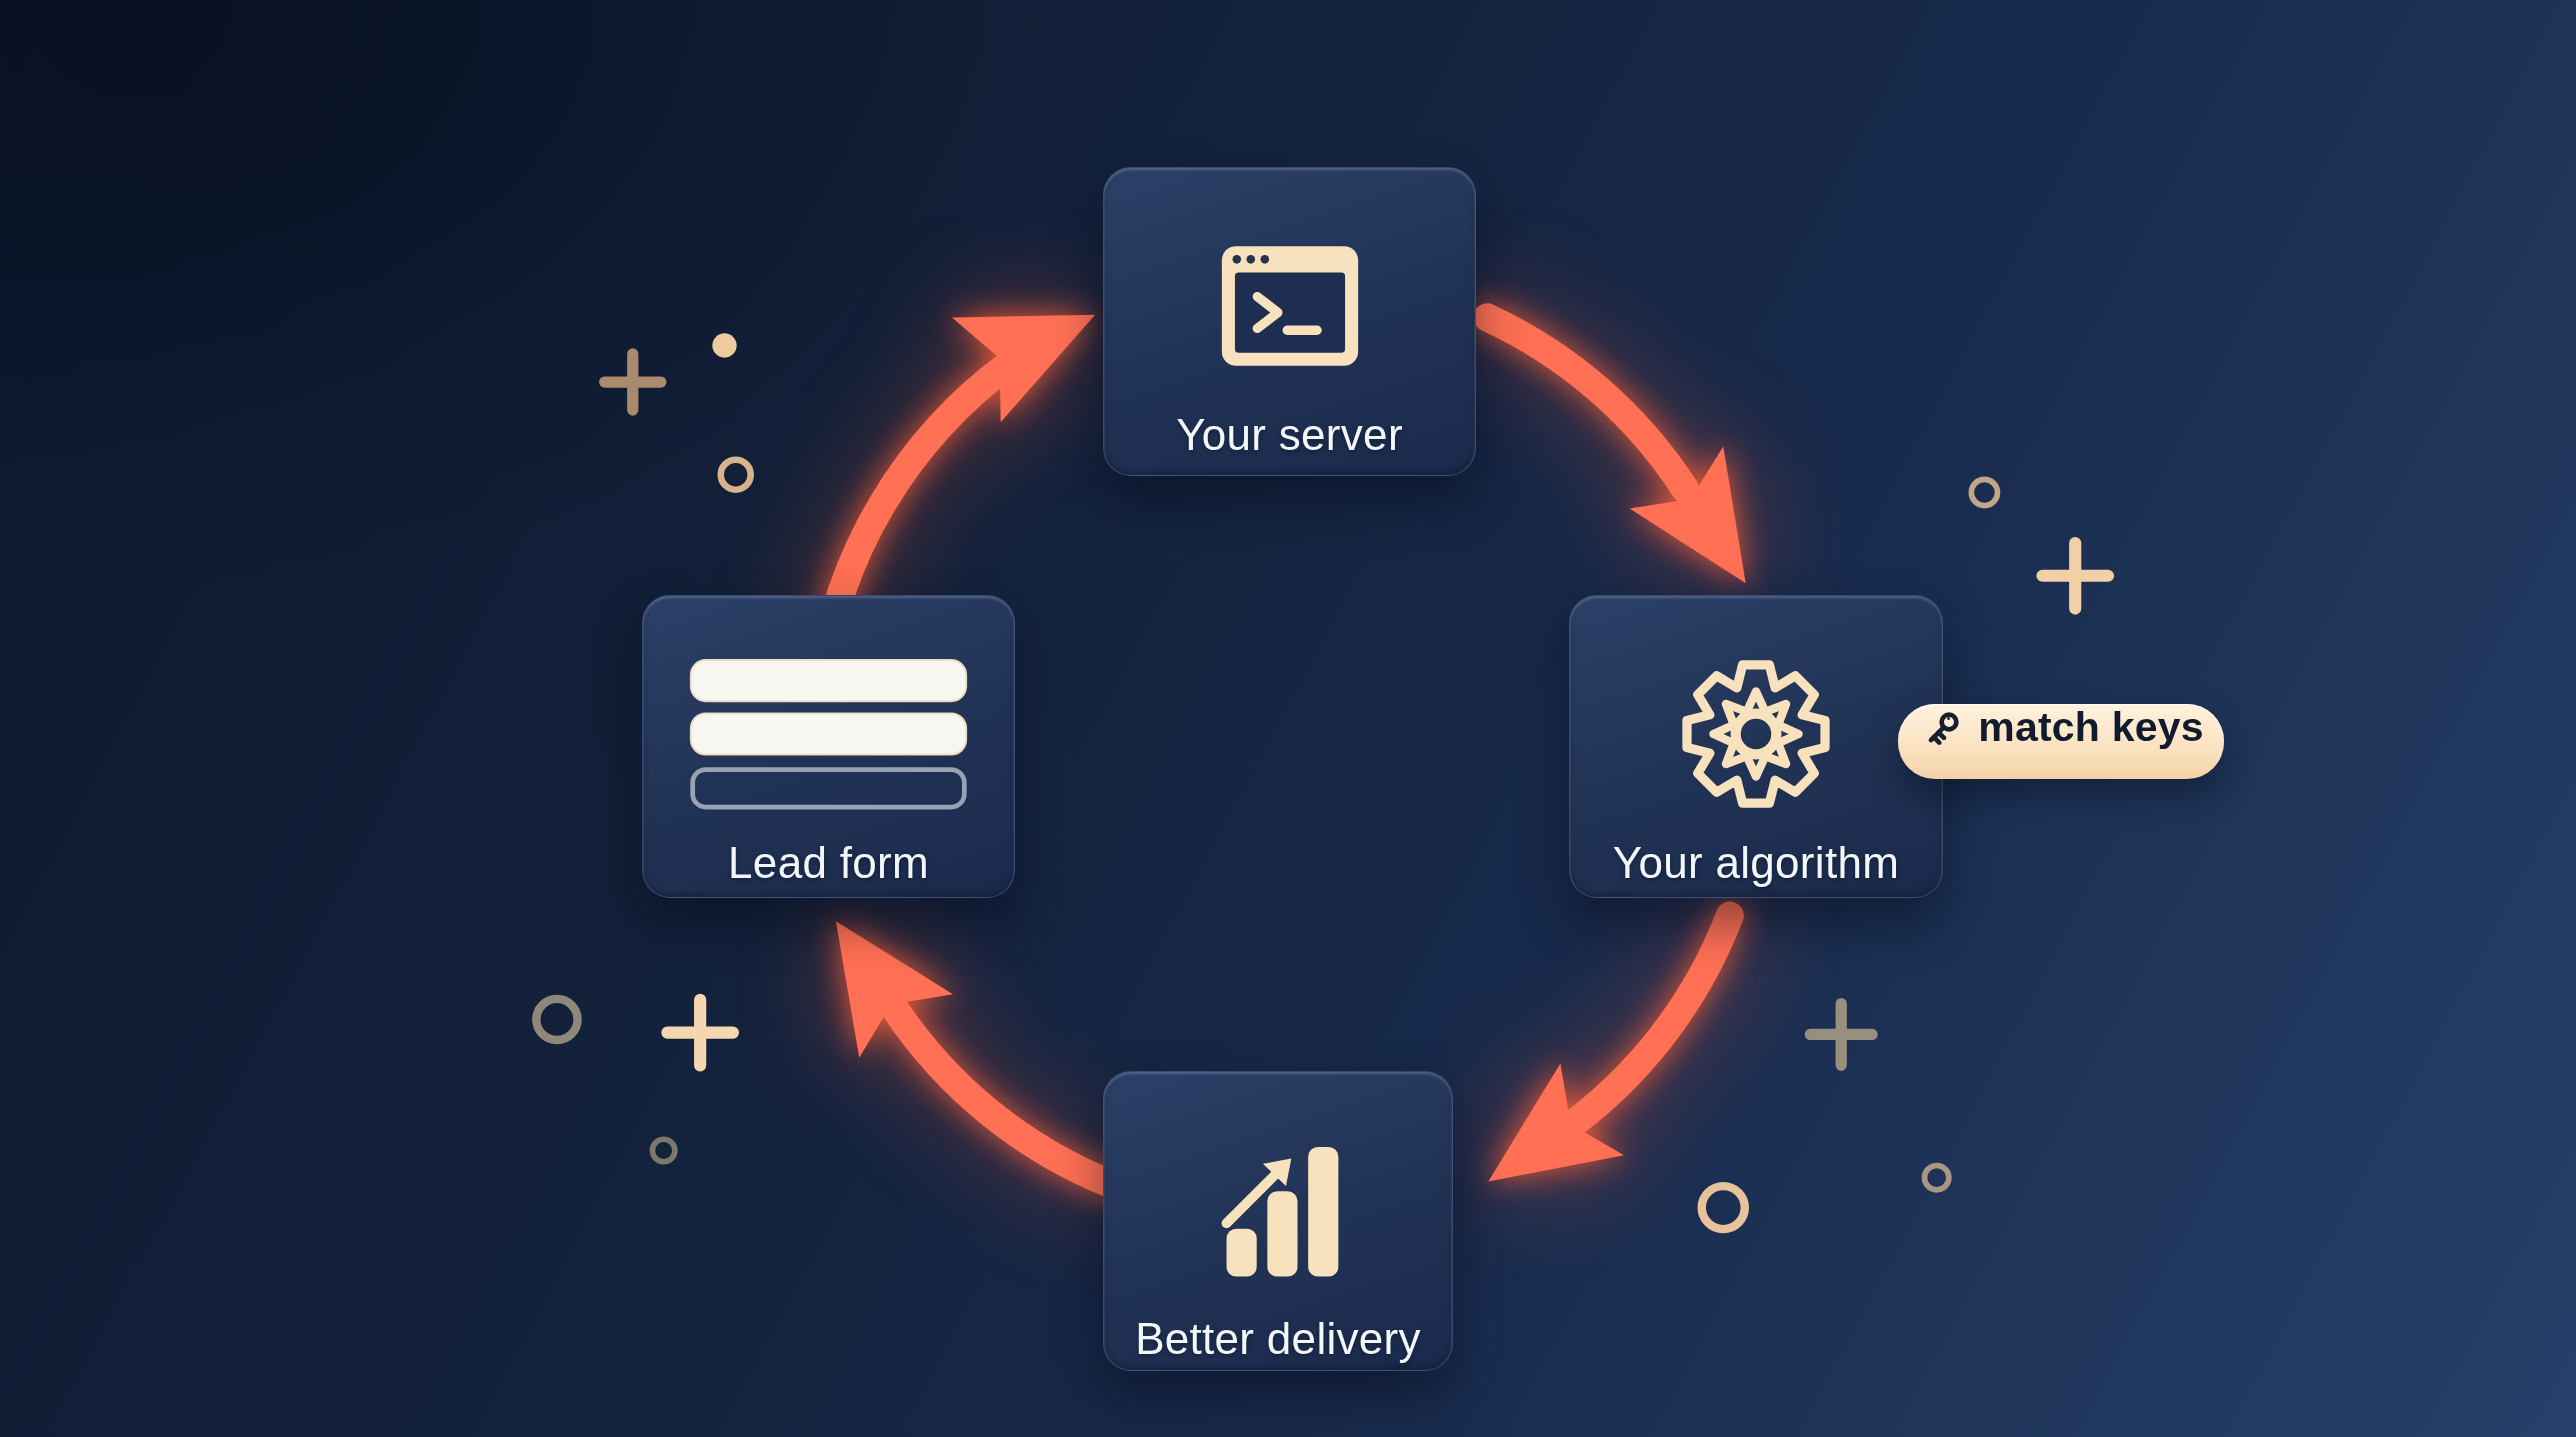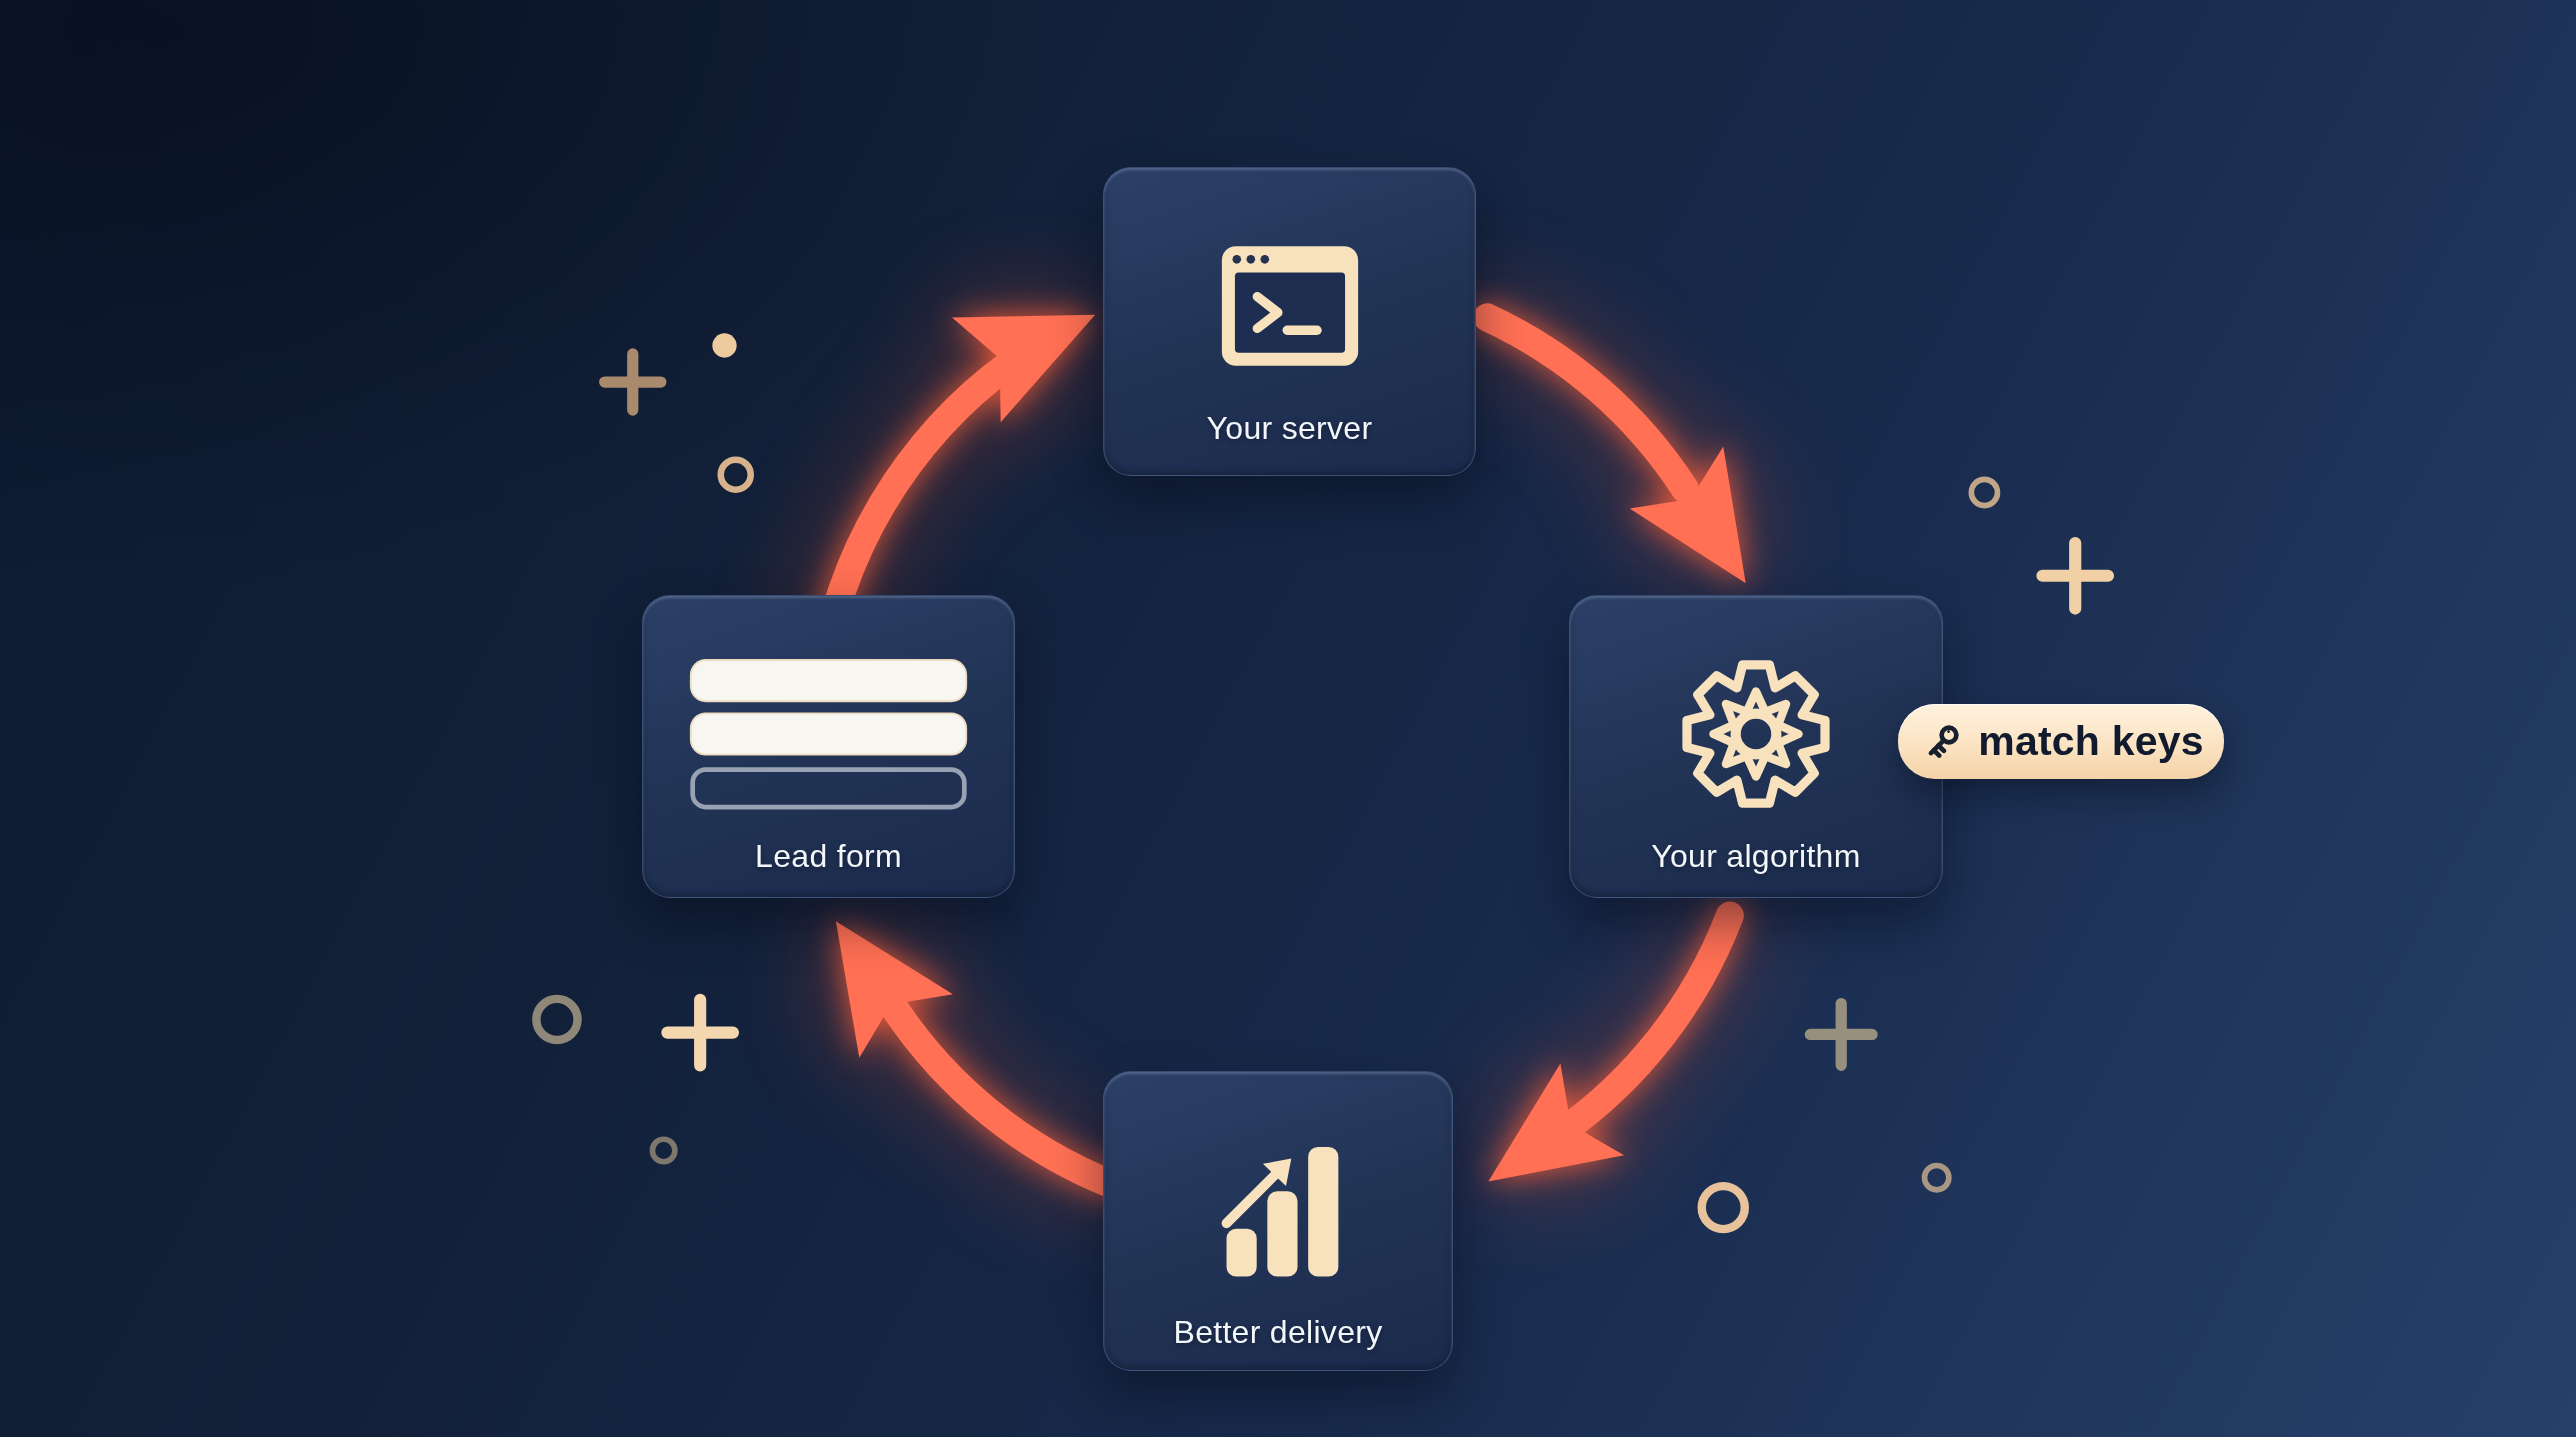--- a/index.html
+++ b/index.html
@@ -31,32 +31,32 @@
     display: flex; flex-direction: column; align-items: center;
     box-sizing: border-box;
   }
   .icon-wrap {
     flex: 0 0 auto;
     height: 204px; margin-top: 36px;
     display: flex; align-items: center; justify-content: center;
   }
   .card-label {
     margin-top: 1.9px;
-    font-size: 32px; font-weight: 500; letter-spacing: 0.3px;
+    font-size: 44px; font-weight: 500; letter-spacing: 0.3px;
     color: #f3f7fc;
     text-shadow: 0 1.9px 5.6px rgba(0,0,0,0.35);
     white-space: nowrap;
   }
 
   .pill {
     position: absolute; left: 1898px; top: 704px;
     width: 326px; height: 75px; border-radius: 37px;
     background: linear-gradient(180deg, #fff2de 0%, #fbe3c2 55%, #f4d2a8 100%);
     box-shadow: 0 15px 32px rgba(4,9,22,0.40), inset 0 0.9px 0.9px rgba(255,255,255,0.85);
-    display: flex; align-items: center; justify-content: center; gap: 11px;
+    display: flex; align-items: flex-start; justify-content: center; gap: 11px;
     box-sizing: border-box;
   }
   .pill-label {
     font-size: 41px; font-weight: 600; color: #111b2d; letter-spacing: 0.2px;
     white-space: nowrap;
   }
 
   .cream-fill { fill: #f8e2bd; }
   .cream-stroke { stroke: #f8e2bd; fill: none; }
 </style>

